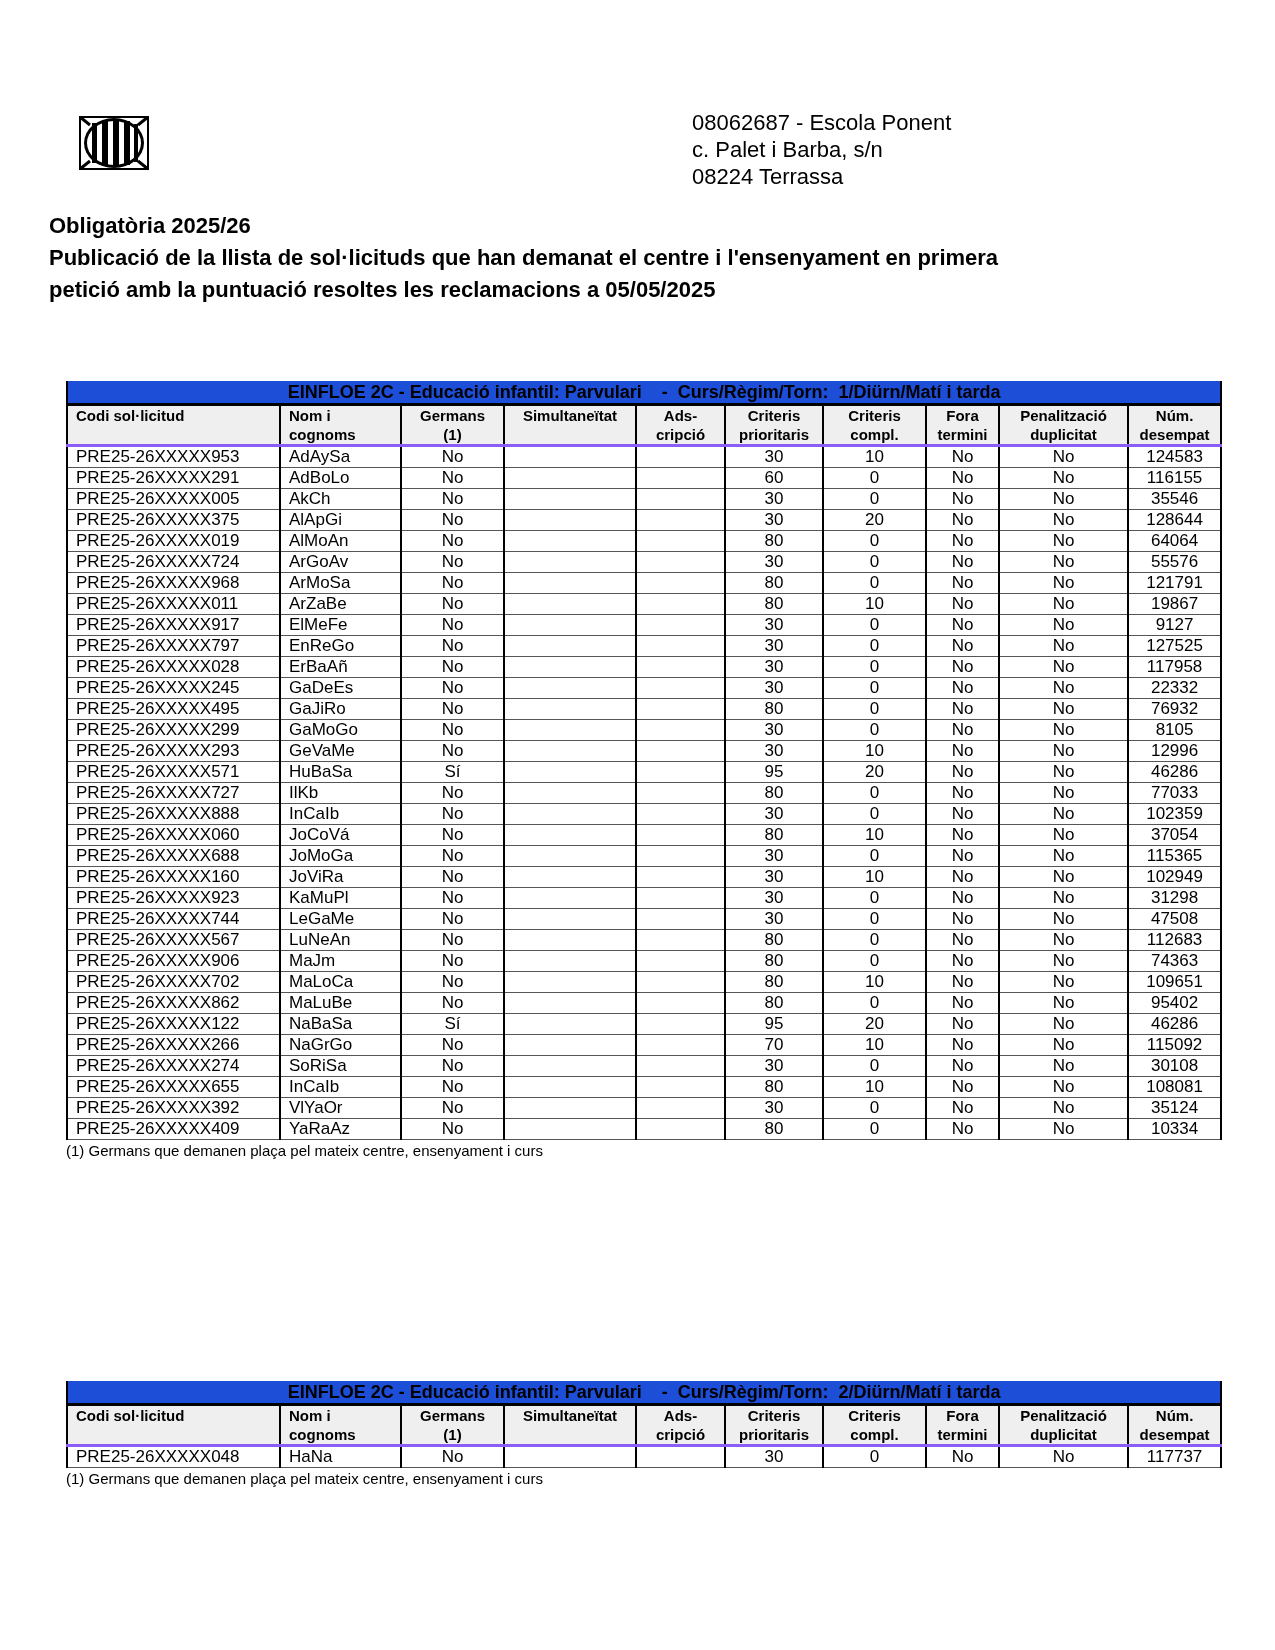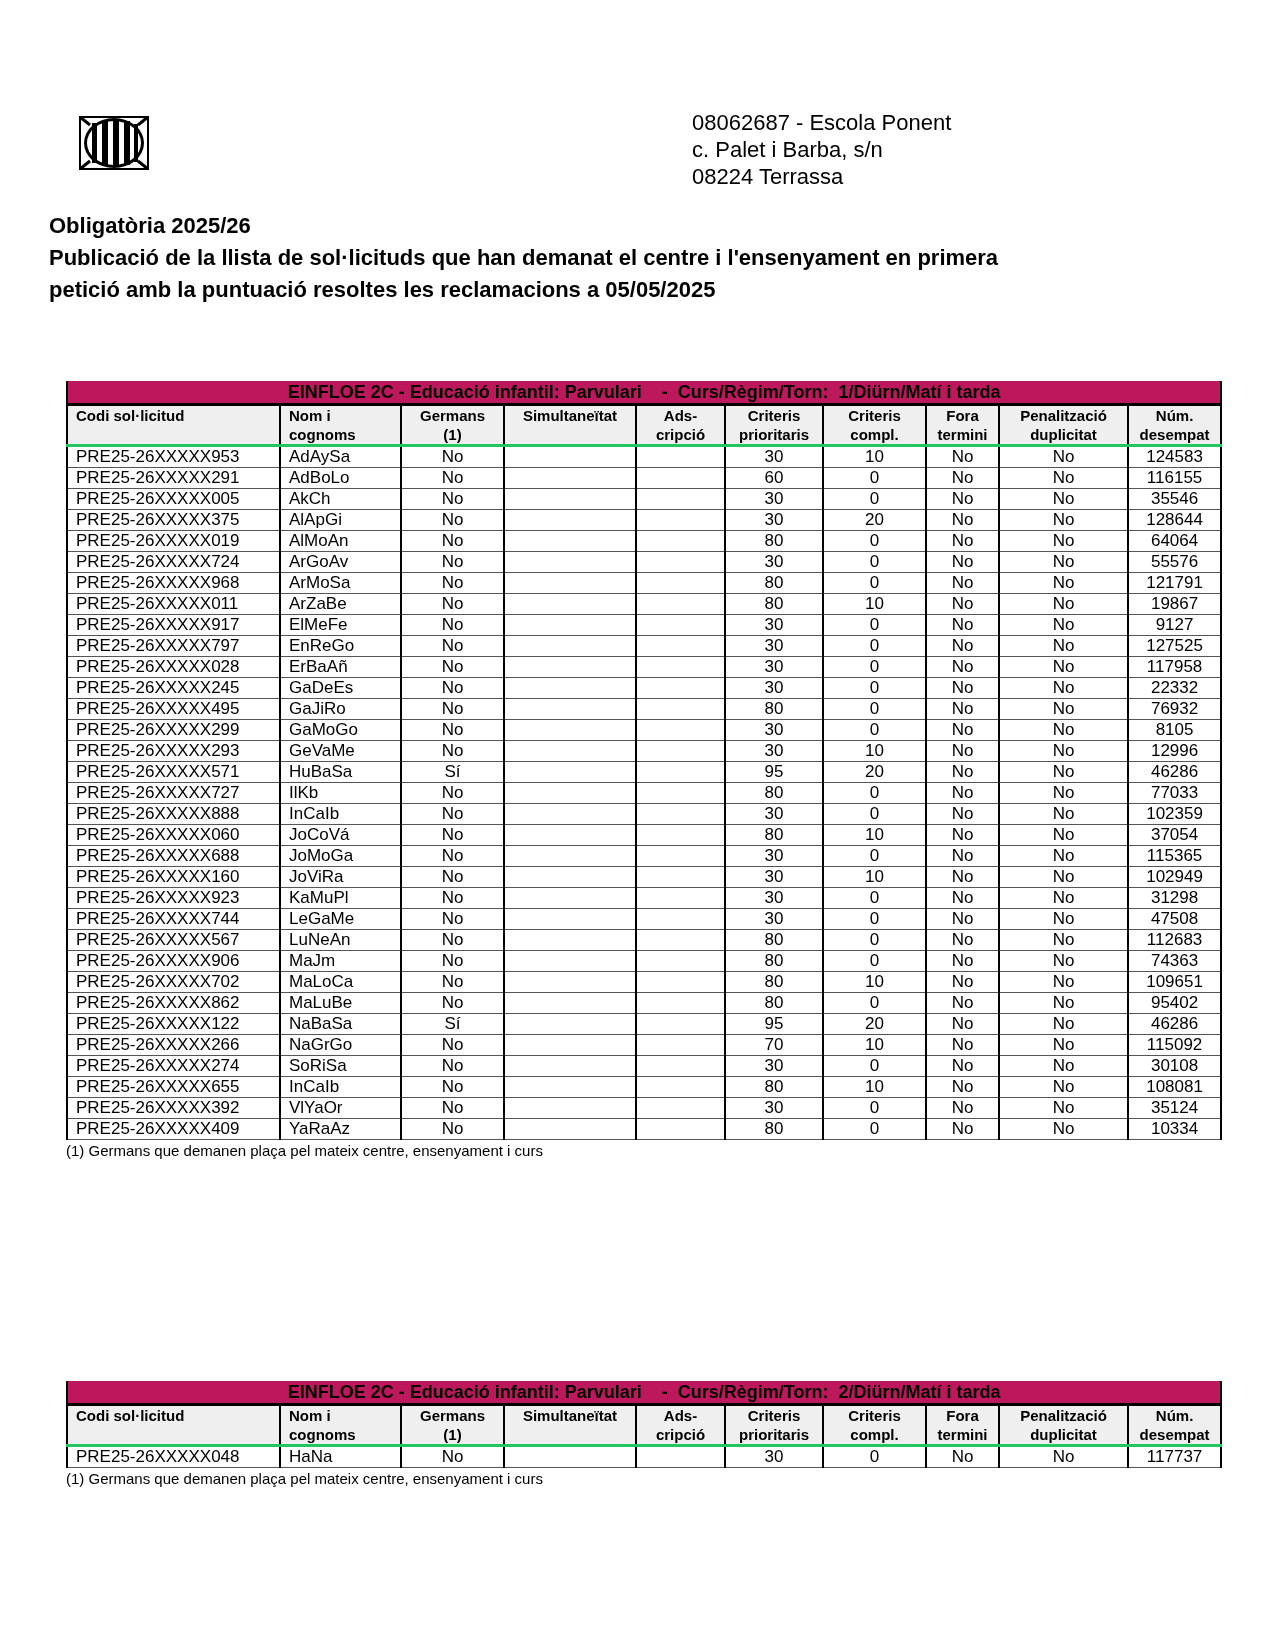--- a/index.html
+++ b/index.html
@@ -9,22 +9,22 @@
   .emblem { width: 72px; height: 56px; position: relative; }
   .org-text { margin-left: 10px; line-height: 19px; }
   .org-line1 { font-size: 20px; font-weight: normal; letter-spacing: 0.2px; }
   .org-line2, .org-line3 { font-size: 20px; font-weight: bold; }
   .address { position: absolute; left: 692px; top: 101px; font-size: 22px; line-height: 27px; margin-top: 8px; }
   .titles { position: absolute; left: 49px; top: 210px; font-weight: bold; font-size: 22px; line-height: 32px; }
   .table-block { position: absolute; left: 66px; width: 1154px; }
   table { border-collapse: collapse; width: 1154px; table-layout: fixed; font-size: 17px; }
   th, td { border: 2px solid #000; padding: 0 4px; white-space: nowrap; overflow: hidden; }
   td { border-top: 1px solid #555; border-bottom: 1px solid #555; height: 20px; line-height: 20px; }
-  .cap-row th { background: #be185d; font-size: 18px; height: 22px; line-height: 22px; border-bottom: 3px solid #000; border-top: none; }
-  .hdr-row th { background: #efefef; font-size: 15px; line-height: 19px; height: 38px; vertical-align: top; text-align: center; border-bottom: 3px solid #22c55e; }
+  .cap-row th { background: #1d4ed8; font-size: 18px; height: 22px; line-height: 22px; border-bottom: 3px solid #000; border-top: none; }
+  .hdr-row th { background: #efefef; font-size: 15px; line-height: 19px; height: 38px; vertical-align: top; text-align: center; border-bottom: 3px solid #8b5cf6; }
   .hdr-row th.left { text-align: left; padding-left: 8px; }
   td.left { text-align: left; padding-left: 8px; }
   td.center { text-align: center; }
   .footnote { font-size: 15px; margin-top: 2px; }
 </style>
 </head>
 <body>
 
 <div class="logo">
   <div class="emblem">

